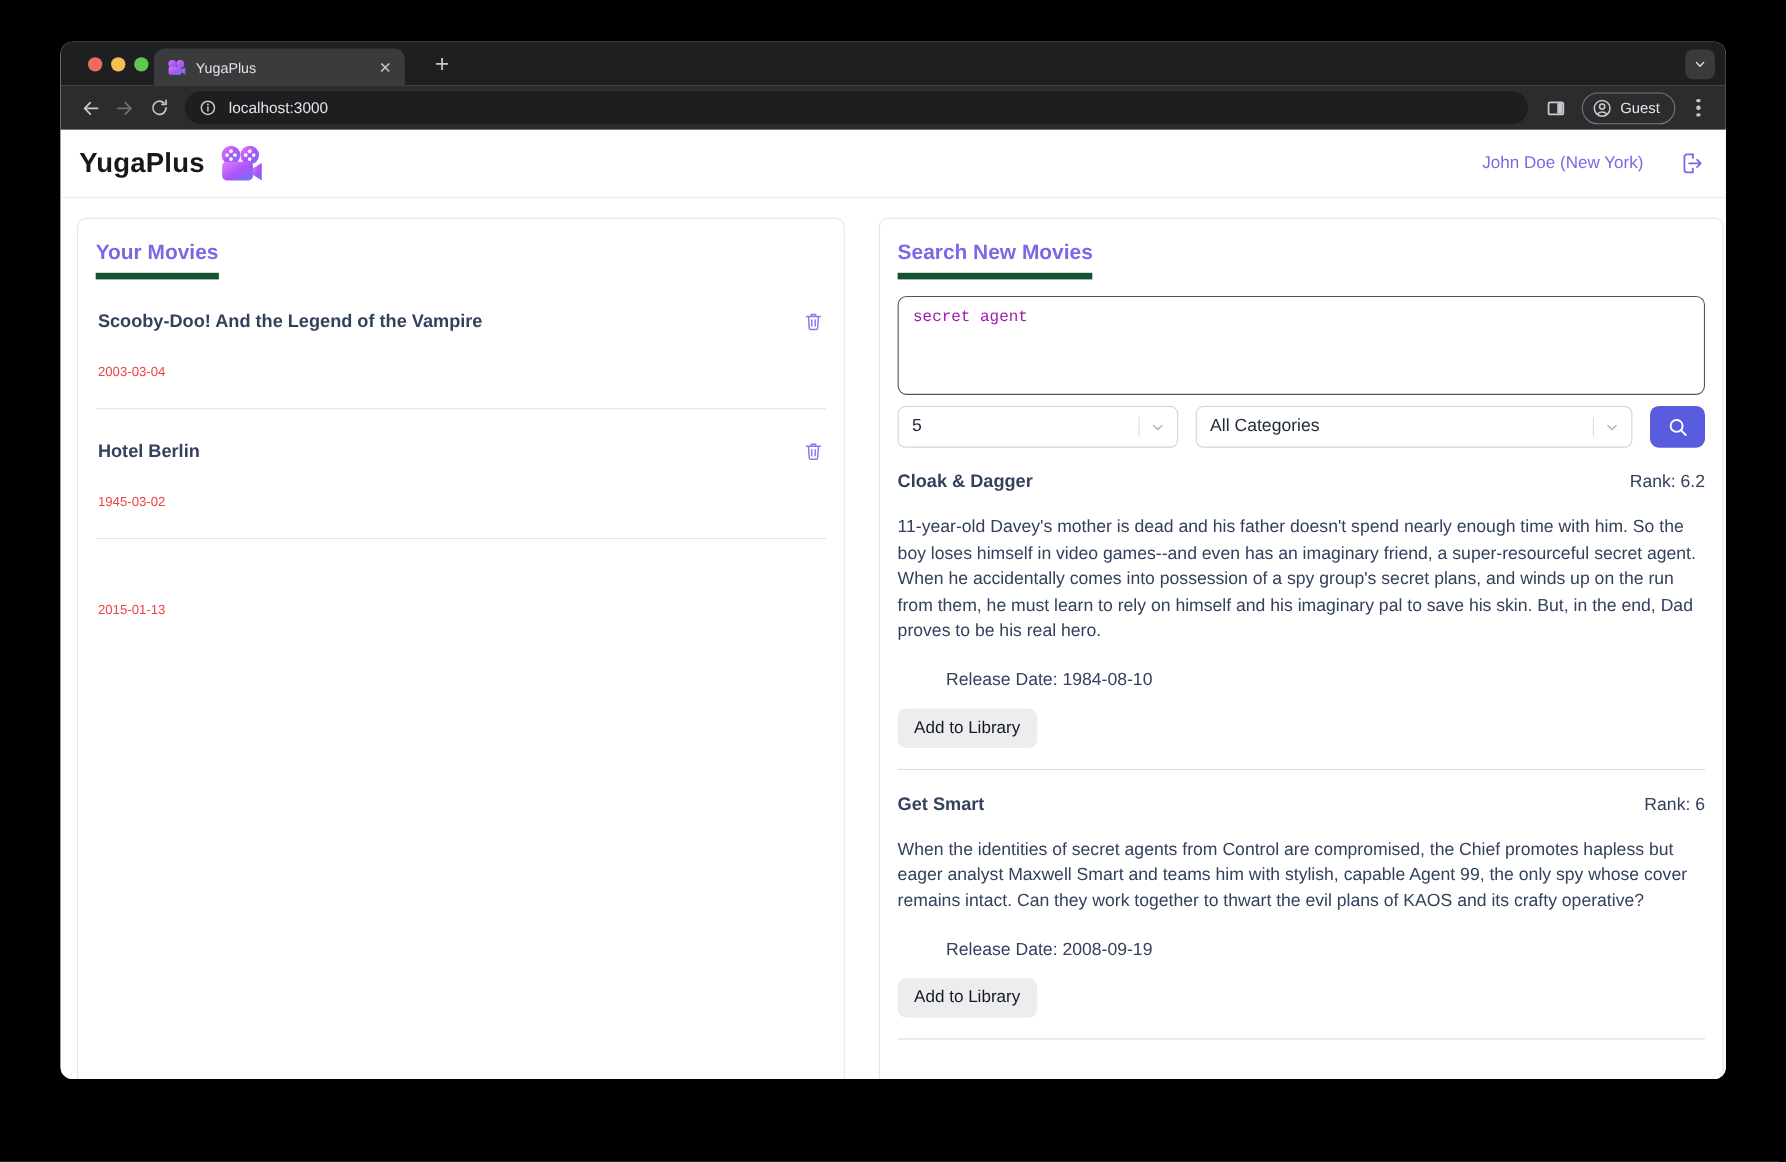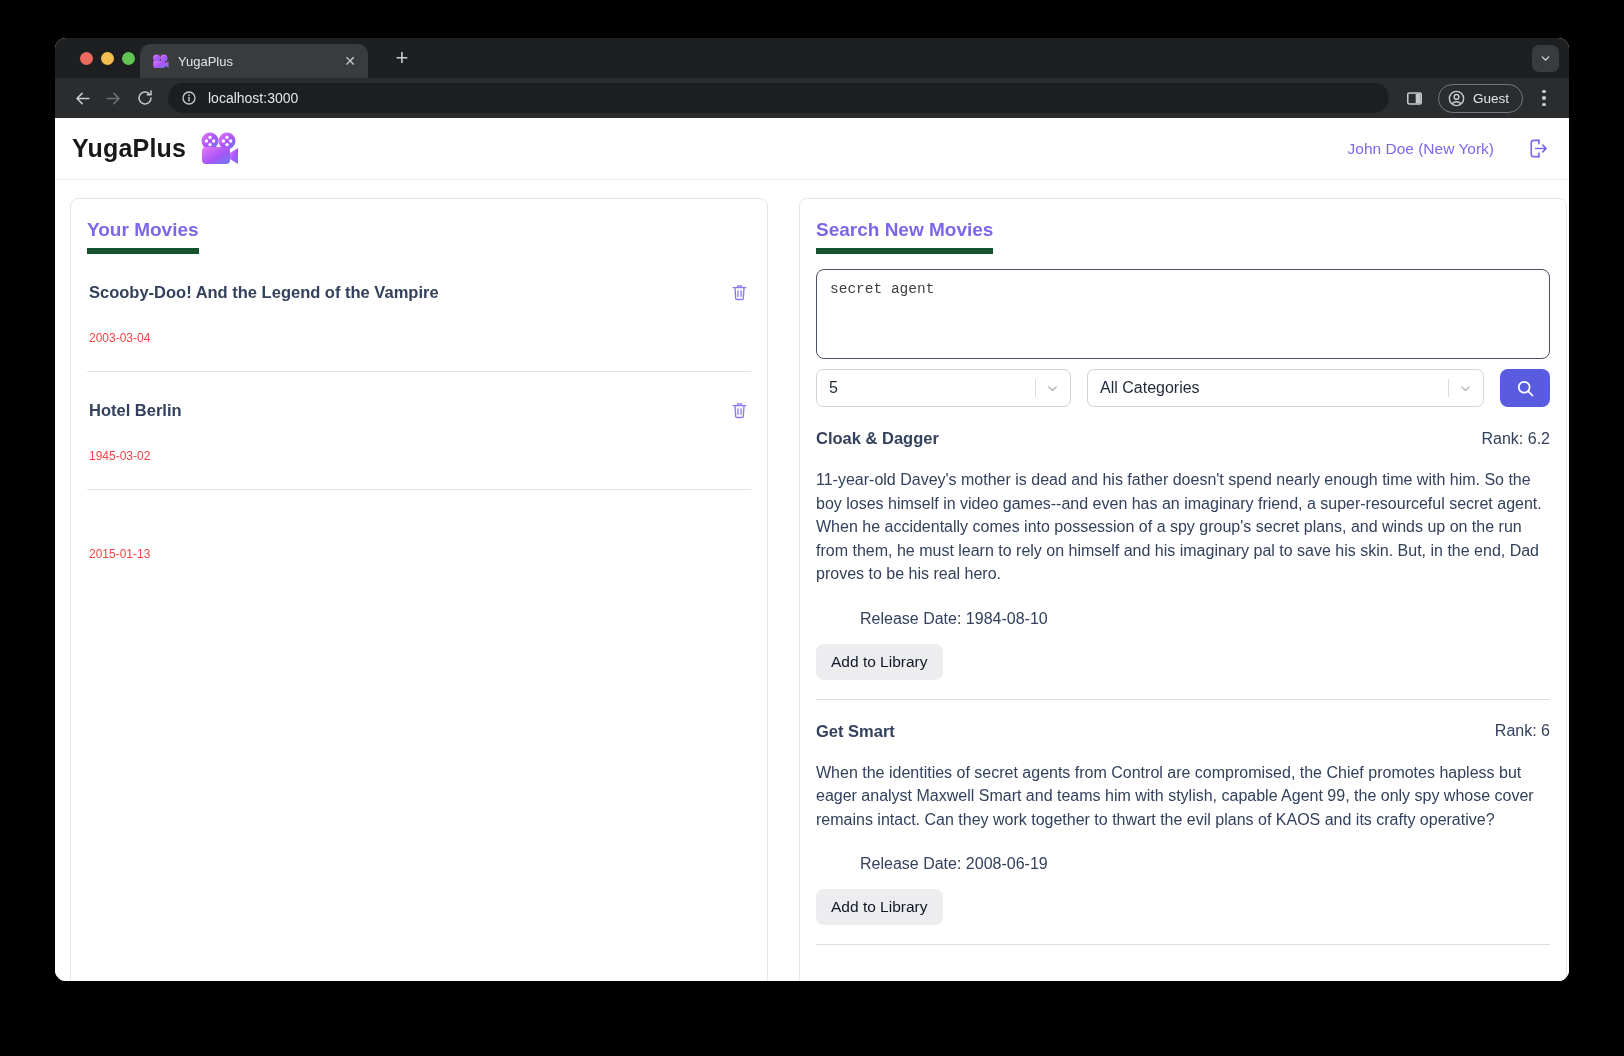--- a/index.html
+++ b/index.html
@@ -55,33 +55,33 @@
   .movie { padding:28px 2px 26px 2px; }
   .movie + .movie { border-top:1px solid #e4e4e7; }
   .movie-head { display:flex; justify-content:space-between; align-items:center; }
   .movie-title { font-size:16.5px; font-weight:700; color:#33415c; }
   .trash-btn { background:none; border:none; display:flex; padding:0; }
   .movie-date { margin-top:29px; font-size:12px; color:#ef4444; }
 
   
   .search-box { display:block; margin-top:15px; width:100%; height:90px; border:1.4px solid #4b5563;
                 border-radius:8px; padding:11px 13px; font-family:"Liberation Mono", monospace;
-                font-size:14.5px; color:#404040; resize:none; background:#fff; }
+                font-size:14.5px; color:#a21caf; resize:none; background:#fff; }
   .controls { display:flex; margin-top:10px; gap:16px; height:38px; }
   .select { border:1px solid #d4d4d8; border-radius:7px; display:flex; align-items:center; background:#fff; }
   .select-limit { width:255px; }
   .select-cat { flex:1; }
   .select-value { flex:1; padding-left:12px; font-size:16px; color:#1f2937; }
   .select-sep { width:1px; align-self:stretch; margin:9px 0; background:#dcdce0; }
   .chev { padding:0 10px 0 9px; display:flex; align-items:center; }
   .search-btn { width:50px; border:none; border-radius:8px; background:#5a5ce0; display:flex;
                 align-items:center; justify-content:center; }
 
   .result { border-bottom:1px solid #dddde1; padding-bottom:19px; }
-  .result-head { display:flex; justify-content:space-between; align-items:center; margin-top:22px; }
+  .result-head { display:flex; justify-content:space-between; align-items:flex-end; margin-top:22px; }
   .result-title { font-size:16.5px; font-weight:700; color:#33415c; }
   .result-rank { font-size:16px; color:#33415c; }
   .result p { margin-top:20px; font-size:16px; line-height:1.47; color:#33415c; }
   .result-release { margin-top:24px; font-size:16px; color:#33415c;margin-left:44px; }
   .add-btn { margin-top:16px; display:inline-block; background:#ededef; border:none; border-radius:8px;
              padding:9px 15px; font-size:15.5px; color:#111827; font-family:"Liberation Sans", sans-serif; }
 </style>
 </head>
 <body>
 
@@ -282,20 +282,20 @@
           <div class="result-release">Release Date: 1984-08-10</div>
           <button class="add-btn">Add to Library</button>
         </div>
 
         <div class="result">
           <div class="result-head">
             <span class="result-title">Get Smart</span>
             <span class="result-rank">Rank: 6</span>
           </div>
           <p>When the identities of secret agents from Control are compromised, the Chief promotes hapless but eager analyst Maxwell Smart and teams him with stylish, capable Agent 99, the only spy whose cover remains intact. Can they work together to thwart the evil plans of KAOS and its crafty operative?</p>
-          <div class="result-release">Release Date: 2008-06-19</div>
+          <div class="result-release">Release Date: 2008-09-19</div>
           <button class="add-btn">Add to Library</button>
         </div>
       </section>
 
     </div>
   </div>
 </div>
 
 </body></html>

